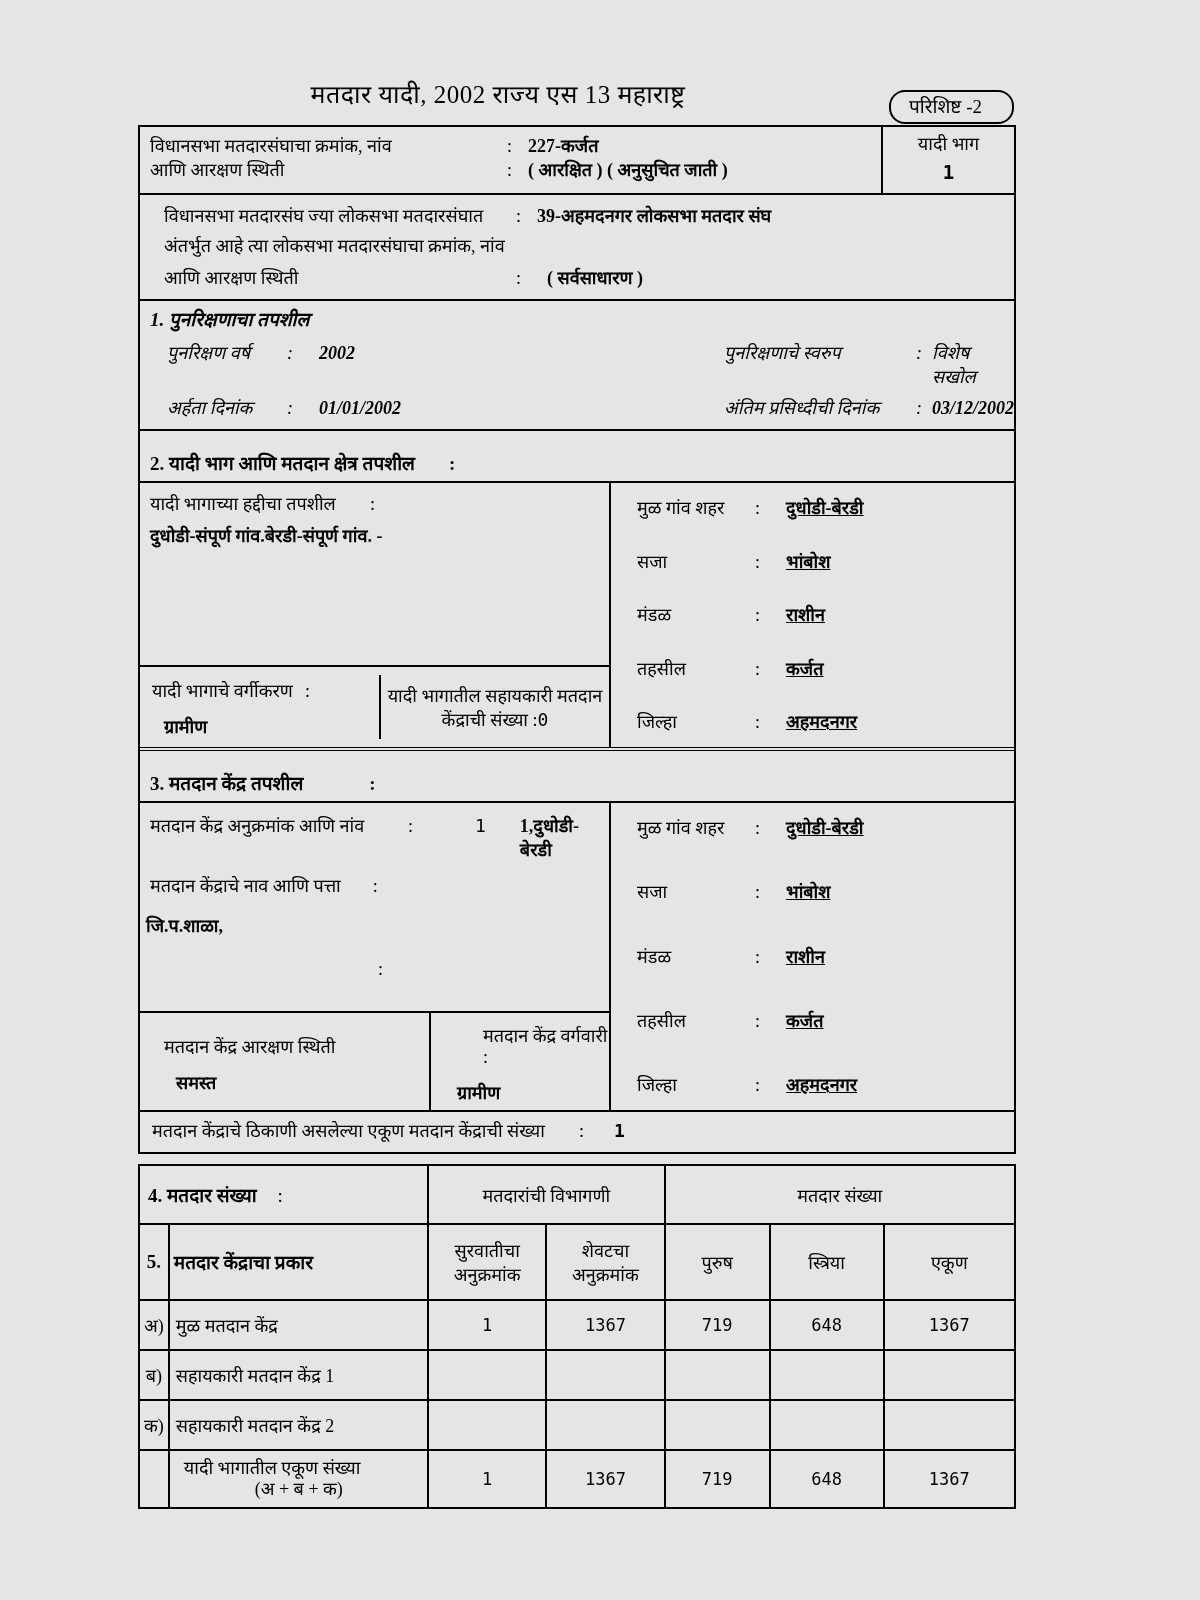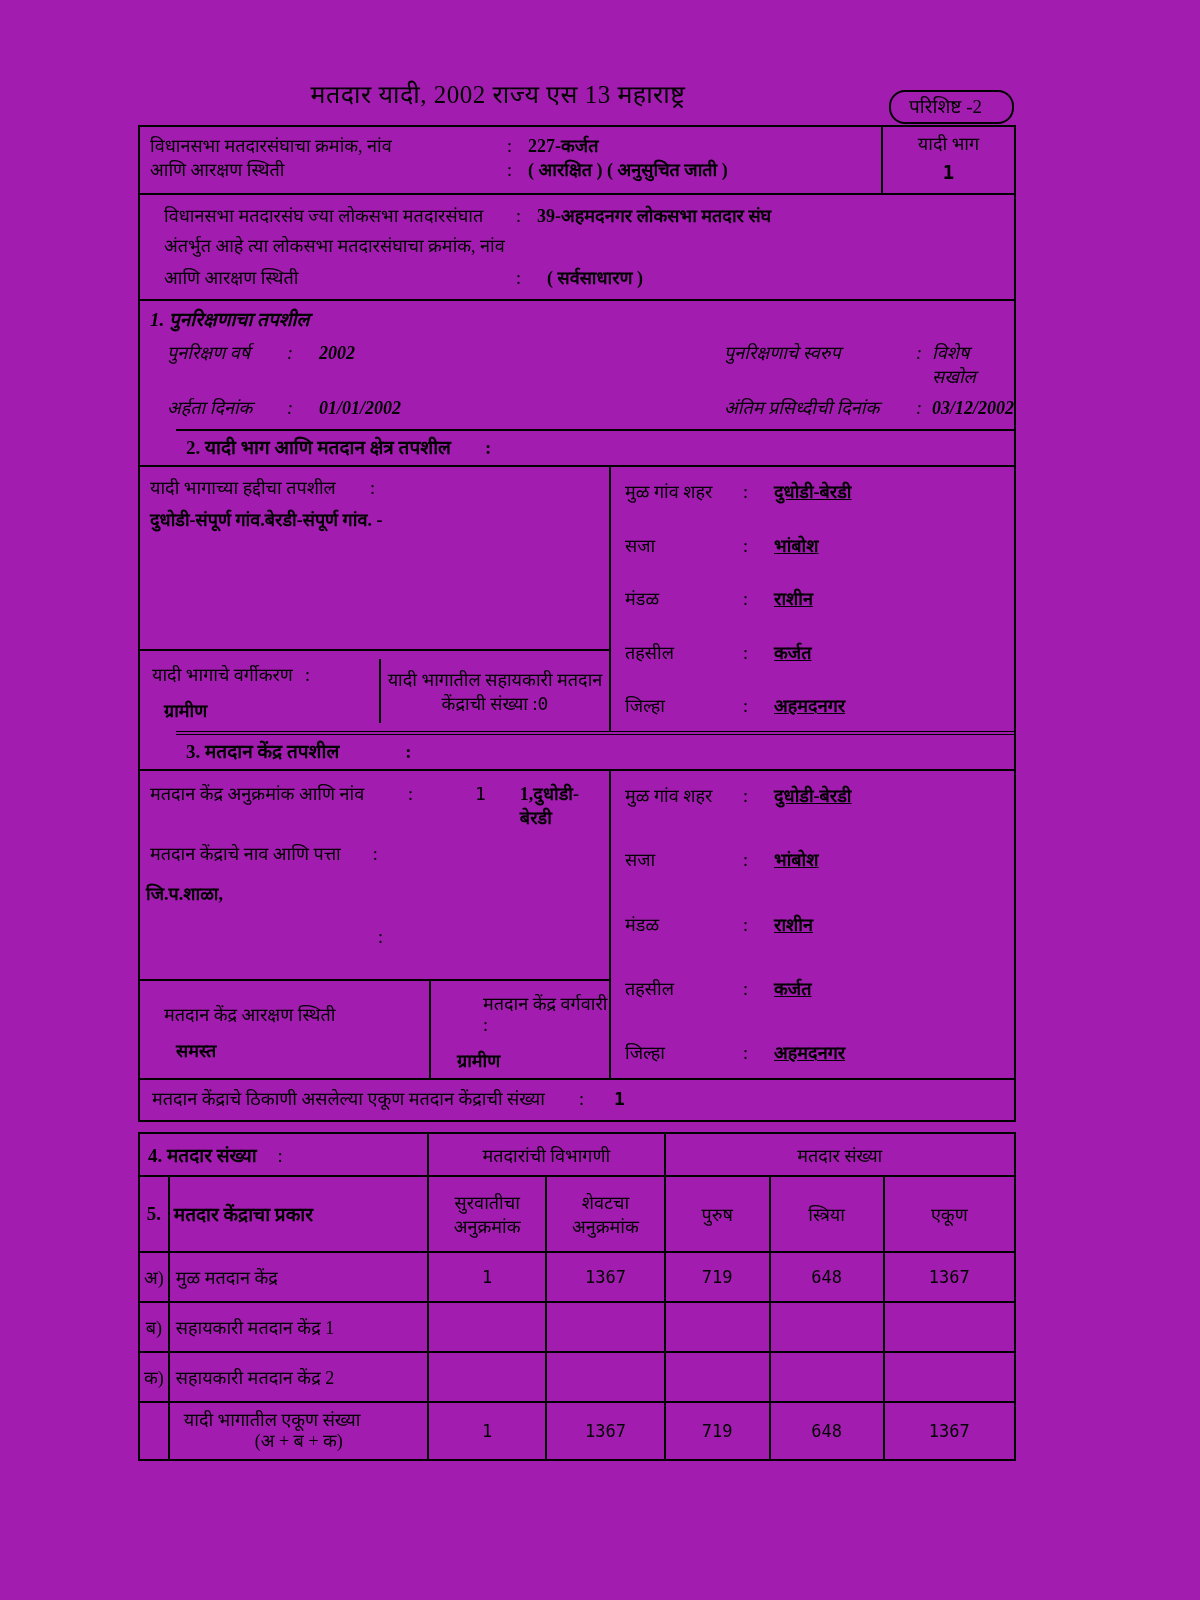--- a/index.html
+++ b/index.html
@@ -1,16 +1,16 @@
 <!DOCTYPE html>
 <html><head>
 <meta charset="utf-8">
 <style>
   html,body{margin:0;padding:0;background:#fff;}
-  .page{position:relative;width:1200px;height:1600px;background:#a21caf;color:#000;
+  .page{position:relative;width:1200px;height:1600px;background:#e5e5e5;color:#000;
         font-family:"Liberation Serif","DejaVu Serif",serif;font-size:18px;}
   .doc{position:absolute;left:138px;top:76px;width:878px;}
   .titlebar{position:relative;height:49px;}
   .doc-title{position:absolute;left:0;width:720px;text-align:center;font-size:25px;letter-spacing:.5px;}
   .appendix{position:absolute;right:2px;top:14px;border:2px solid #000;border-radius:16px;
             padding:1px 30px 3px 18px;font-size:19px;}
   .mainbox{border:2px solid #000;}
   .pair{display:flex;align-items:baseline;}
   .lbl{flex:none;}
   .cln{flex:none;}
@@ -37,27 +37,27 @@
   .c-grid{margin-top:8px;}
   .c-row{display:flex;margin-top:7px;}
   .c-left{width:557px;padding-left:17px;}
   .c-left .lbl{width:120px;}
   .c-left .val{margin-left:26px;}
   .c-right{flex:1;}
   .c-right .lbl{width:192px;}
   .c-right .val{margin-left:10px;}
   .plain{font-weight:normal;}
   
-  .sec-hrow{border-top:2px solid #000;padding:3px 10px 5px 10px;font-weight:bold;font-size:19px;margin-left:36px;}
+  .sec-hrow{border-top:2px solid #000;padding:19px 10px 5px 10px;font-weight:bold;font-size:19px;}
   .sec-hrow .hcolon{font-weight:bold;margin-left:34px;}
   .dbl{border-top:4px double #000;}
   
   .s-body{border-top:2px solid #000;display:flex;}
   .s-left{width:469px;display:flex;flex-direction:column;}
-  .s-right{flex:1;border-left:2px solid #000;padding:12px 6px 14px 14px;
+  .s-right{flex:1;border-left:2px solid #000;padding:12px 6px 14px 26px;
            display:flex;flex-direction:column;justify-content:space-between;}
   .s-right .lbl{width:118px;}
   .s-right .val{margin-left:26px;text-decoration:underline;}
   .s2-top{flex:1;padding:8px 0 6px 10px;min-height:168px;}
   .s2-top .lbl{width:220px;}
   .s2-bound{margin-top:8px;font-weight:bold;}
   .s-bottom{border-top:2px solid #000;display:flex;min-height:80px;align-items:center;}
   .s2-class{width:227px;padding:8px 0 6px 12px;}
   .s2-class .val,.s3-res .val{display:block;margin-top:12px;margin-left:12px;}
   .s2-aux{flex:1;border-left:2px solid #000;text-align:center;padding:8px 6px;}
@@ -74,21 +74,21 @@
   .s3-cat{flex:1;border-left:2px solid #000;padding:10px 0 6px 52px;}
   .s3-cat .val{display:block;margin-top:12px;margin-left:-26px;}
   
   .blockF{border-top:2px solid #000;padding:6px 0 8px 12px;display:flex;align-items:baseline;min-height:26px;}
   .blockF .cln{margin-left:34px;}
   .blockF .val{margin-left:30px;}
   
   .vtable{width:100%;border-collapse:collapse;margin-top:10px;}
   .vtable td,.vtable th{border:2px solid #000;padding:2px 4px;vertical-align:middle;
                         font-weight:normal;font-size:18px;}
-  .vtable .hdr1{height:43px;}
+  .vtable .hdr1{height:59px;}
   .vtable .hdr1 th{text-align:center;}
   .vtable .hdr1 .h4{text-align:left;padding-left:8px;font-weight:bold;font-size:19px;}
   .vtable .hdr2 td{text-align:center;height:70px;}
   .vtable .hdr2 .typehdr{text-align:left;font-weight:bold;font-size:19px;padding-left:4px;}
   .vtable .m5{font-weight:bold;font-size:19px;text-align:center;}
   .vtable .drow td{height:44px;}
   .vtable .marker{text-align:center;padding:0;}
   .vtable .rlabel{text-align:left;padding-left:6px;}
   .vtable .num{text-align:center;font-family:"DejaVu Sans Mono","Liberation Mono",monospace;font-size:17px;}
   .vtable .trow td{height:52px;}

